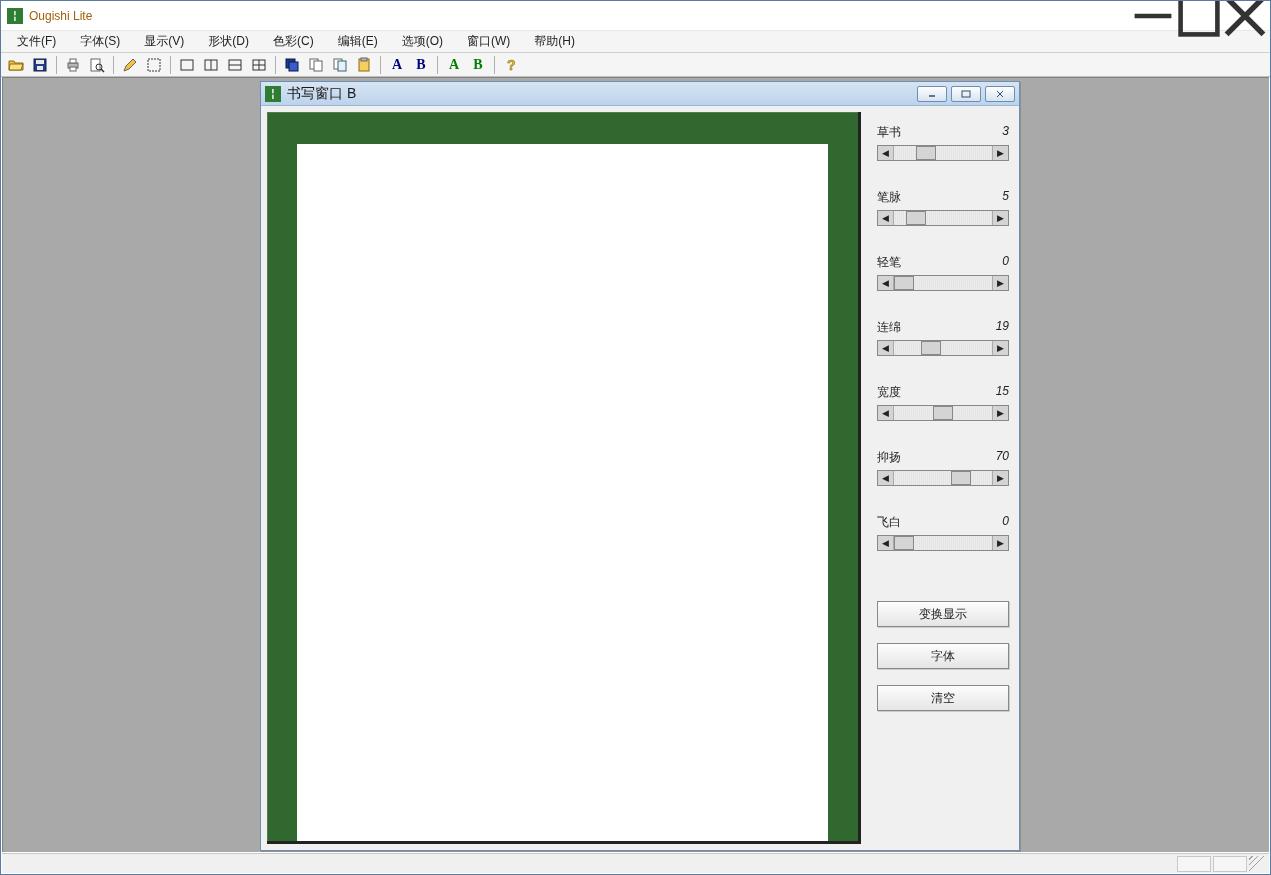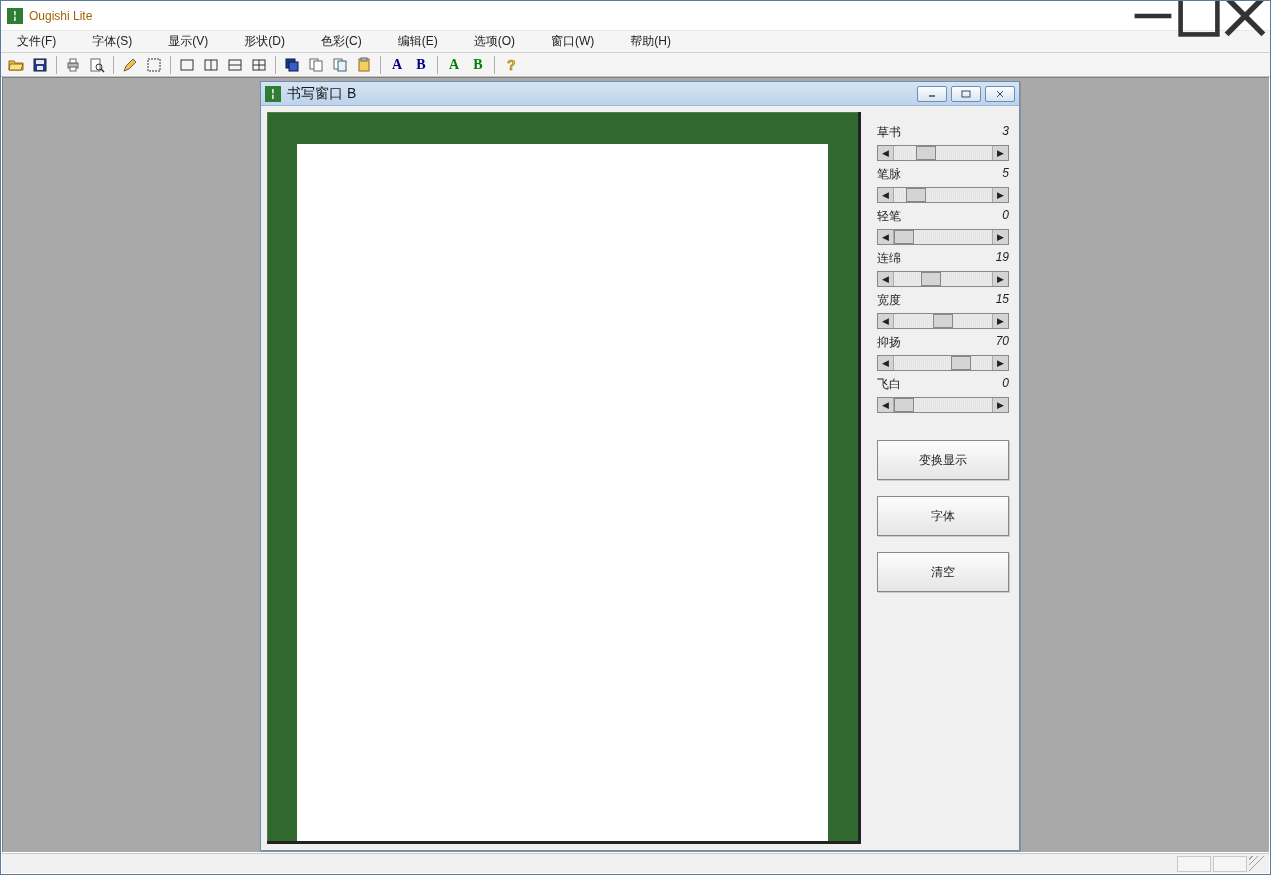--- a/index.html
+++ b/index.html
@@ -37,21 +37,21 @@
     font-size:13px;color:#333;
   }
 
   
   .menubar {
     height: 22px;
     background: #f5f5f5;
     display: flex;
     align-items: center;
     padding: 0 6px;
-    gap: 16px;
+    gap: 4px;
     border-bottom:1px solid #d0d0d0;
   }
   .menubar .menu-item {
     padding: 2px 10px;
     font-size: 12px;
     color:#222;
   }
 
   
   .toolbar {
@@ -133,21 +133,21 @@
     position:absolute;
     left:30px; top:32px; right:30px; bottom:0;
     background:#ffffff;
   }
   .side-panel {
     width: 152px;
     padding: 18px 10px 10px 10px;
     display:flex;flex-direction:column;
   }
   .param-row {
-    margin-bottom: 5px;
+    margin-bottom: 28px;
   }
   .param-head {
     display:flex;justify-content:space-between;
     font-size:12px;color:#222;
     margin-bottom:4px;
   }
   .param-head .val { font-style:italic; }
   .h-slider {
     height:16px;
     display:flex;
@@ -167,21 +167,21 @@
     flex:1;position:relative;
     background:repeating-linear-gradient(90deg,#ececec 0,#ececec 1px,#e4e4e4 1px,#e4e4e4 2px);
   }
   .h-slider .thumb {
     position:absolute;top:0;bottom:0;width:20px;
     background:#d4d4d4;border:1px solid #888;
   }
 
   .side-buttons { margin-top: 22px; display:flex;flex-direction:column;gap:16px; }
   .side-btn {
-    height:40px;
+    height:26px;
     background:linear-gradient(#fdfdfd,#e5e5e5);
     border:1px solid #888;
     font-size:12px;color:#222;
     display:flex;align-items:center;justify-content:center;
     box-shadow: 1px 1px 0 rgba(0,0,0,0.15);
   }
 
   
   .statusbar {
     position:absolute;left:1px;right:1px;bottom:1px;height:20px;

